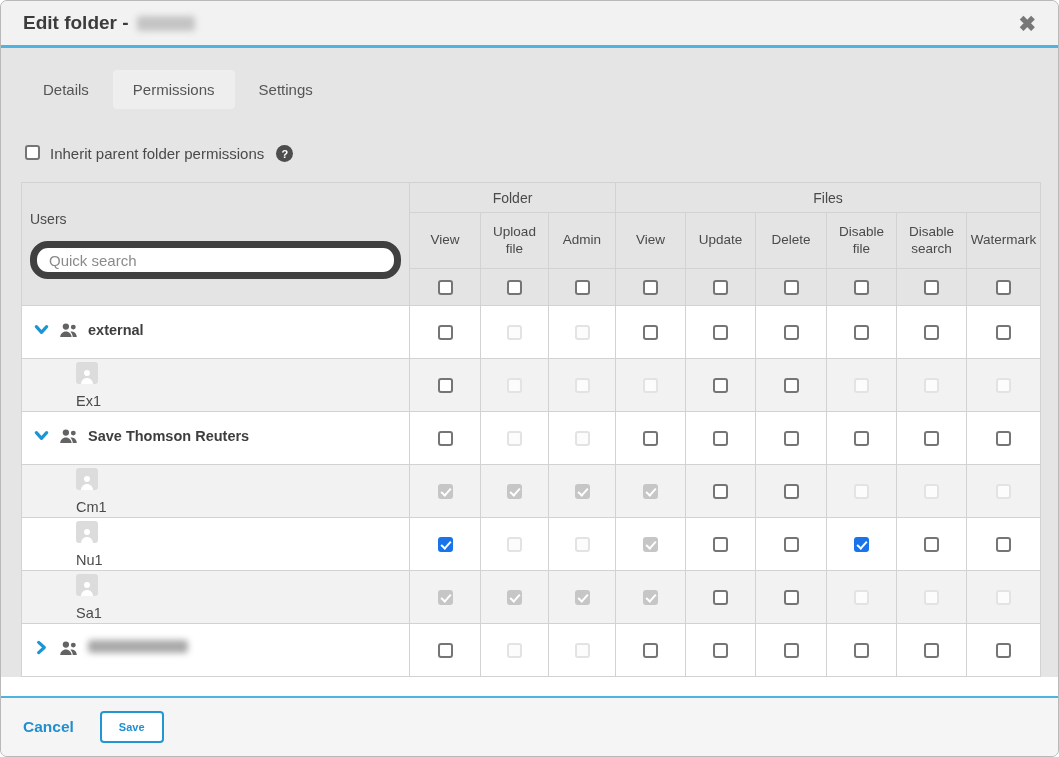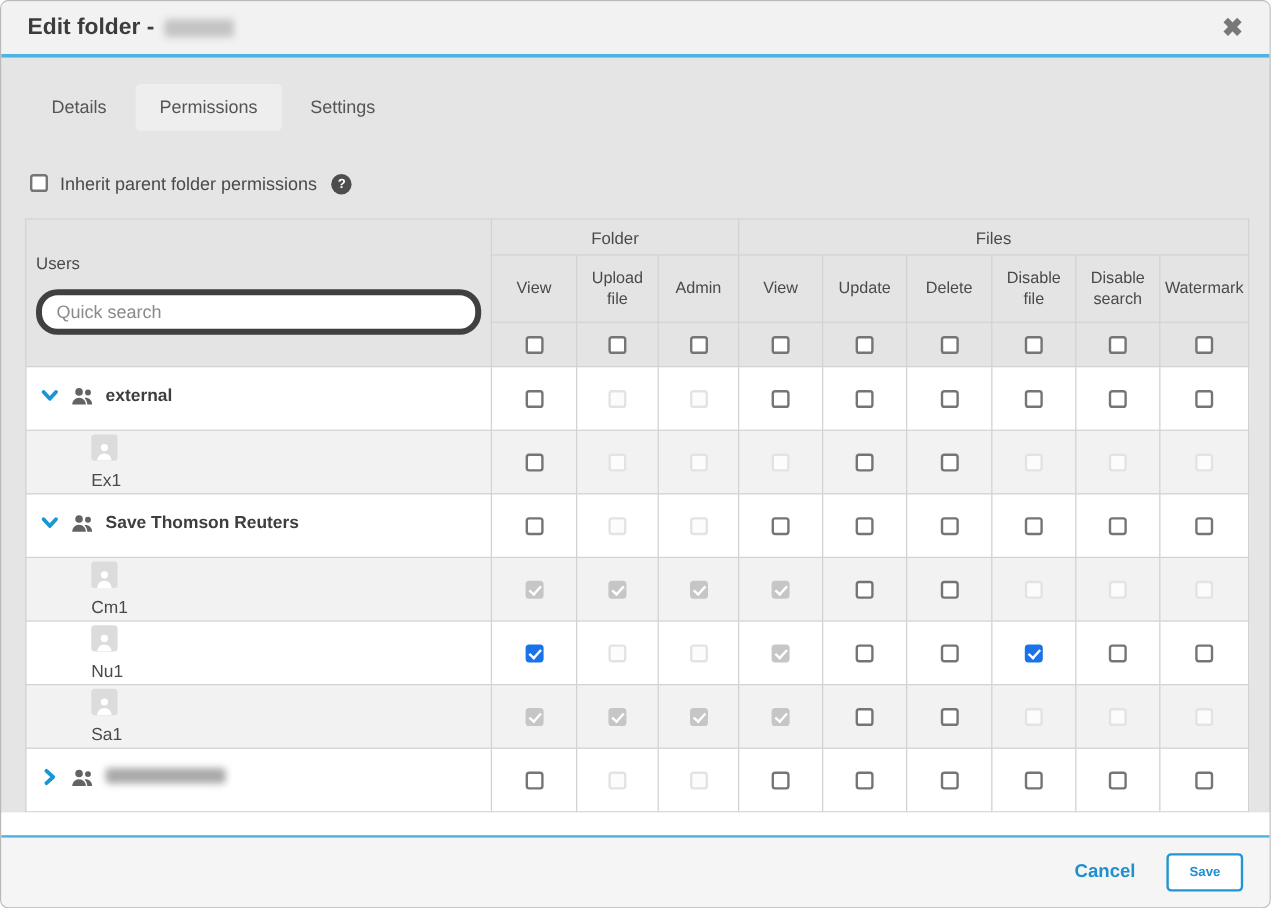--- a/index.html
+++ b/index.html
@@ -75,21 +75,21 @@
     font-size:14px;
   }
   table.perm td { border:1px solid #d2d2d2; text-align:center; }
   tr.h-group td, tr.h-cols td, tr.h-selectall td { background:#e4e4e4; color:#4a4a4a;margin-top:46px; }
   tr.h-group td { height:30px; font-size:14px; }
   tr.h-cols td { height:56px; font-size:13.5px; line-height:1.25; padding:0 2px; }
   tr.h-selectall td { height:37px; }
   td.users-cell { vertical-align:top; padding:6px 8px 0 8px; }
   .users-label { text-align:left; font-size:14px; color:#4a4a4a; padding:22px 0 14px 0; }
   .quick-search {
-    width:100%; height:38px; border:5px solid #404040; border-radius:18px;
+    width:100%; height:38px; border:7px solid #404040; border-radius:18px;
     background:#fff; padding:0 12px; font-size:15px; color:#333;
     font-family:"Liberation Sans", sans-serif; outline:none;
   }
   .quick-search::placeholder { color:#8a8a8a; }
   tr.data-row td { height:53px; background:#fff; }
   tr.data-row.alt td { background:#f2f2f2; }
   td.name-cell { text-align:left !important; padding-left:12px; }
   .name-inner { display:flex; gap:9px; }
   .name-inner.user { padding-left:42px;flex-direction:column; }
   .group-name { font-weight:700; color:#3e3e3e; font-size:14.5px; }
@@ -98,21 +98,21 @@
   .user-avatar {
     width:22px; height:22px; border-radius:3px; background:#dcdcdc;
     display:inline-flex; align-items:flex-end; justify-content:center;
     overflow:hidden; flex:none;
   }
   
   .spacer { flex:1; background:#fff; }
   .modal-footer {
     flex:none; height:60px; background:#f5f5f5;
     border-top:2px solid #4db3e0;
-    display:flex; align-items:center; justify-content:flex-end;
+    display:flex; align-items:center; 
     gap:26px; padding:0 22px;
   }
   .cancel-link { color:#1f8fd0; font-size:15.5px; font-weight:700; cursor:pointer; }
   .save-btn {
     background:#fff; border:2px solid #2196d3; color:#1f8fd0;
     font-size:11px; font-weight:700; border-radius:4px;
     padding:8px 17px; cursor:pointer; font-family:"Liberation Sans", sans-serif;
   }
 </style>
 </head>

